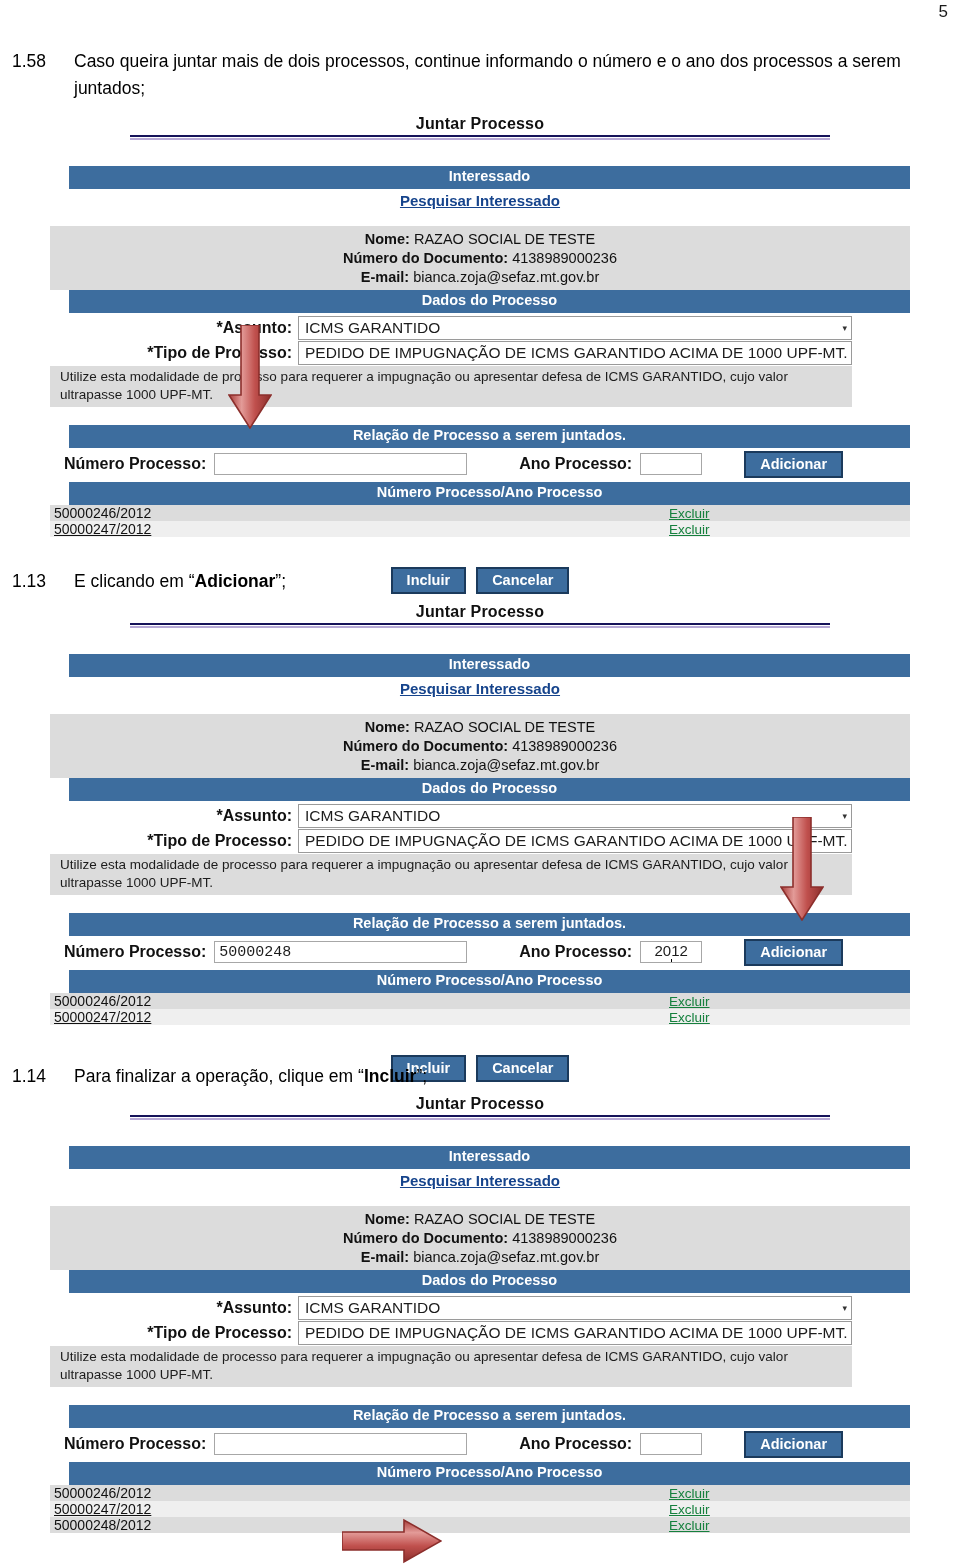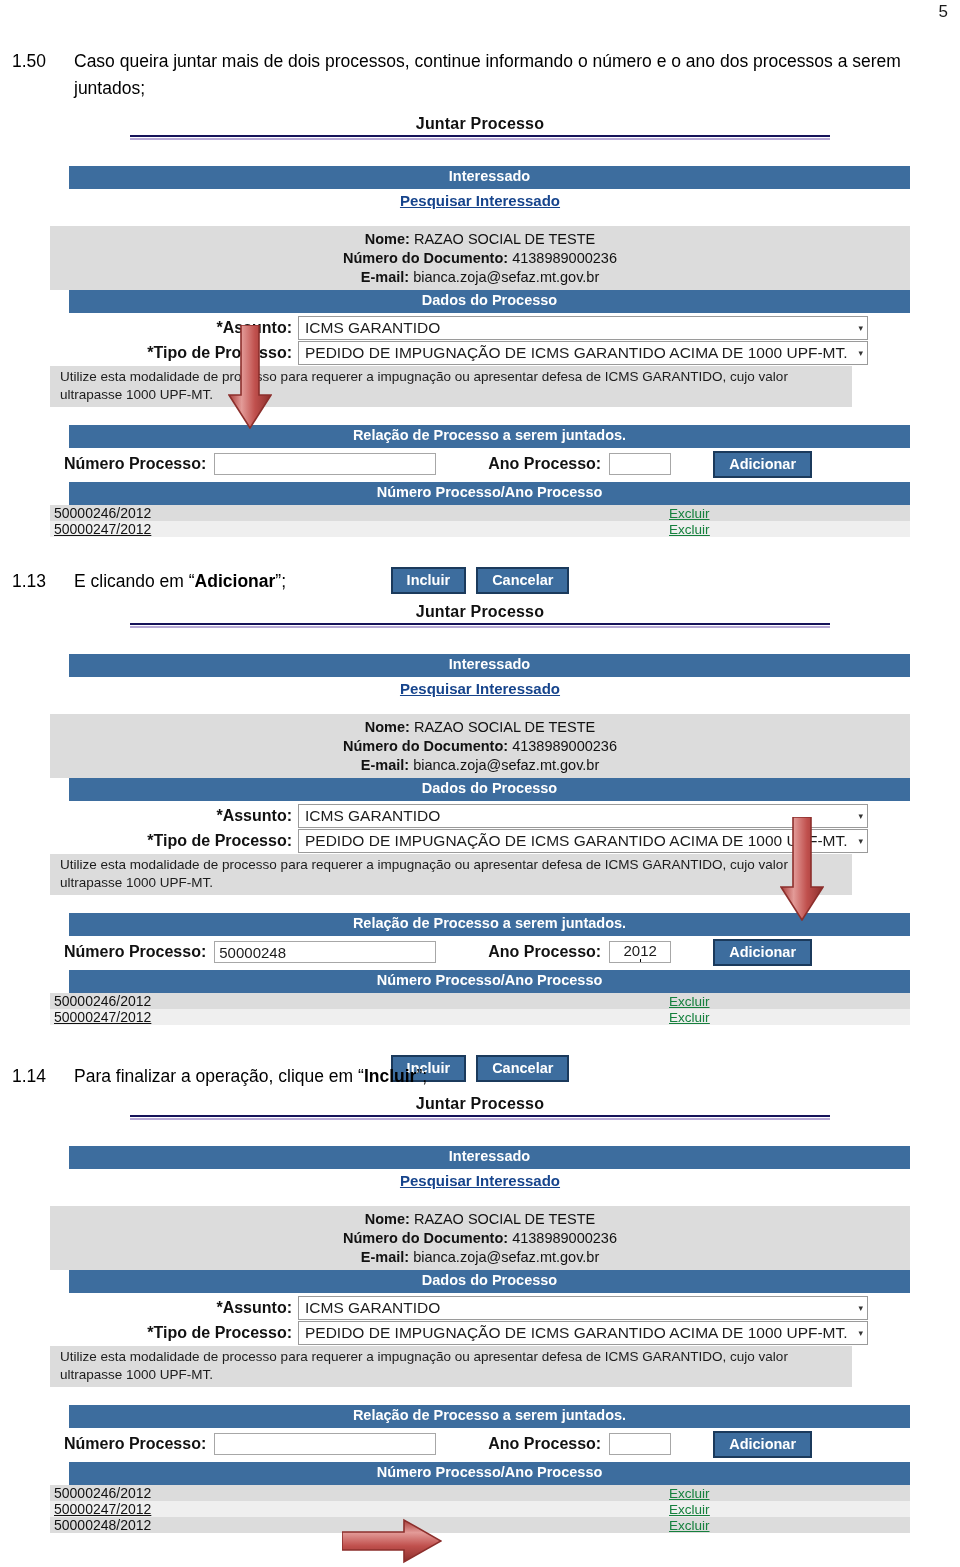--- a/index.html
+++ b/index.html
@@ -128,21 +128,21 @@
     flex: 0 0 248px;
     text-align: right;
     font-weight: bold;
     font-size: 16px;
     padding-right: 6px;
     box-sizing: border-box;
     color: #111;
   }
   .select-box {
     flex: 1 1 auto;
-    margin-right: 42px;
+    margin-right: 58px;
     height: 24px;
     border: 1px solid #9a9a9a;
     background: #ffffff;
     display: flex;
     align-items: center;
     justify-content: space-between;
     padding: 0 4px 0 6px;
     font-size: 15.5px;
     color: #1c1c1c;
     box-sizing: border-box;
@@ -184,21 +184,21 @@
     border: 1px solid #a7a7a7;
     background: #ffffff;
     height: 22px;
     font-size: 15px;
     color: #1c1c1c;
     display: flex;
     align-items: center;
     padding: 0 4px;
     box-sizing: border-box;
   }
-  .txtbox.num { width: 222px; margin-left: 8px; }
+  .txtbox.num { width: 253px; margin-left: 8px; font-family: Liberation Mono, monospace; }
   .txtbox.ano { width: 62px; margin-left: 8px; flex-direction: column; }
   .caretbar {
     display: inline-block;
     width: 1px;
     height: 15px;
     background: #000;
     margin-left: 1px;
   }
 
   .btn {
@@ -258,21 +258,21 @@
     height: 46px;
     z-index: 5;
   }
 </style>
 </head>
 <body>
 
 <div class="page-number">5</div>
 
 <div class="step" style="top:48px;">
-  <div class="step-num">1.50</div>
+  <div class="step-num">1.58</div>
   <div class="step-text">
     <span>Caso queira juntar mais de dois processos, continue informando o número e o ano dos processos a serem juntados;</span>
   </div>
 </div>
 
 <div class="shot" id="screen-1" style="top:115px;">
   <div class="shot-title">Juntar Processo</div>
   <div class="shot-title-rule"></div>
   <div class="shot-title-rule2"></div>
 

